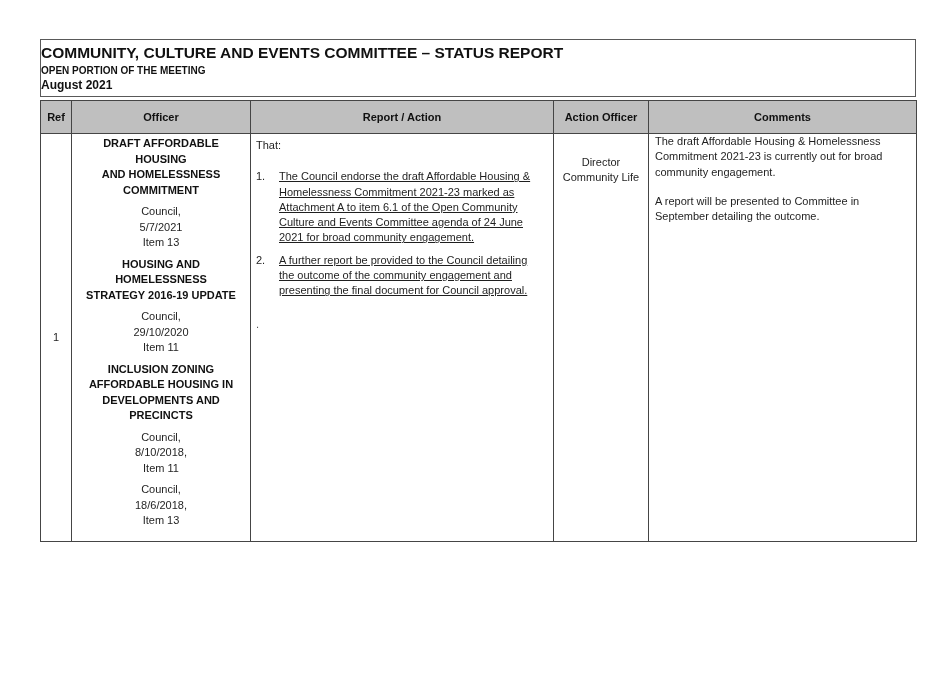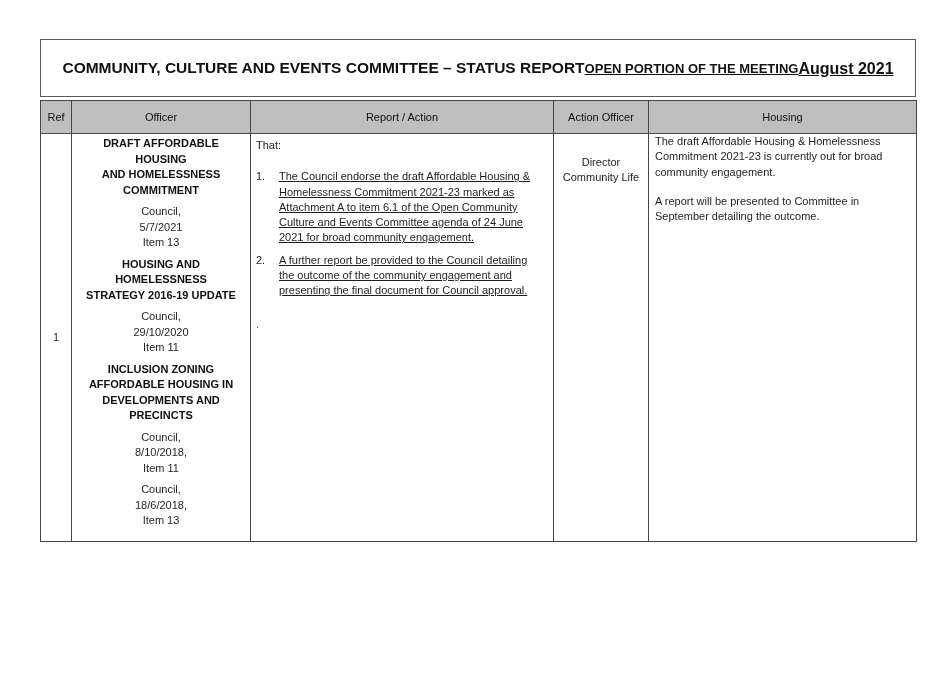--- a/index.html
+++ b/index.html
@@ -16,63 +16,61 @@
     overflow: hidden;
   }
 
   
   .title-box {
     position: absolute;
     left: 40px; top: 39px;
     width: 876px; height: 58px;
     border: 1px solid #595959;
     display: flex;
-    flex-direction: row;
-    align-items: center;
+    flex-direction: column;
+    align-items: flex-start;
     justify-content: center;
     text-align: center;
     background: #ffffff;
   }
   .title-main {
     font-size: 15.5px;
     font-weight: bold;
     color: #111111;
     line-height: 20px;
   }
   .title-sub {
-    font-size: 13px;
+    font-size: 10px;
     font-weight: bold;
     color: #111111;
     line-height: 15px;
-    text-decoration: underline;
   }
   .title-period {
-    font-size: 16px;
+    font-size: 12px;
     font-weight: bold;
     color: #111111;
     line-height: 15px;
-    text-decoration: underline;
   }
 
   
   table.status-table {
     position: absolute;
     left: 40px; top: 100px;
     width: 876px;
     border-collapse: collapse;
     table-layout: fixed;
     font-size: 11px;
   }
   .status-table th, .status-table td {
     border: 1px solid #454545;
   }
   .status-table th {
     height: 33px;
     background: #bfbfbf;
-    font-weight: normal;
+    font-weight: bold;
     font-size: 11px;
     text-align: center;
     vertical-align: middle;
     color: #111111;
   }
   .status-table td {
     height: 368px;
     vertical-align: top;
     background: #ffffff;
   }
@@ -153,21 +151,21 @@
       <col style="width:303px">
       <col style="width:95px">
       <col style="width:268px">
     </colgroup>
     <thead>
       <tr>
         <th>Ref</th>
         <th>Officer</th>
         <th>Report / Action</th>
         <th>Action Officer</th>
-        <th>Housing</th>
+        <th>Comments</th>
       </tr>
     </thead>
     <tbody>
       <tr>
 
         <td class="ref-cell">1</td>
 
         <td class="meeting-cell">
           <div class="meeting-block heading">DRAFT AFFORDABLE HOUSING
 AND HOMELESSNESS

